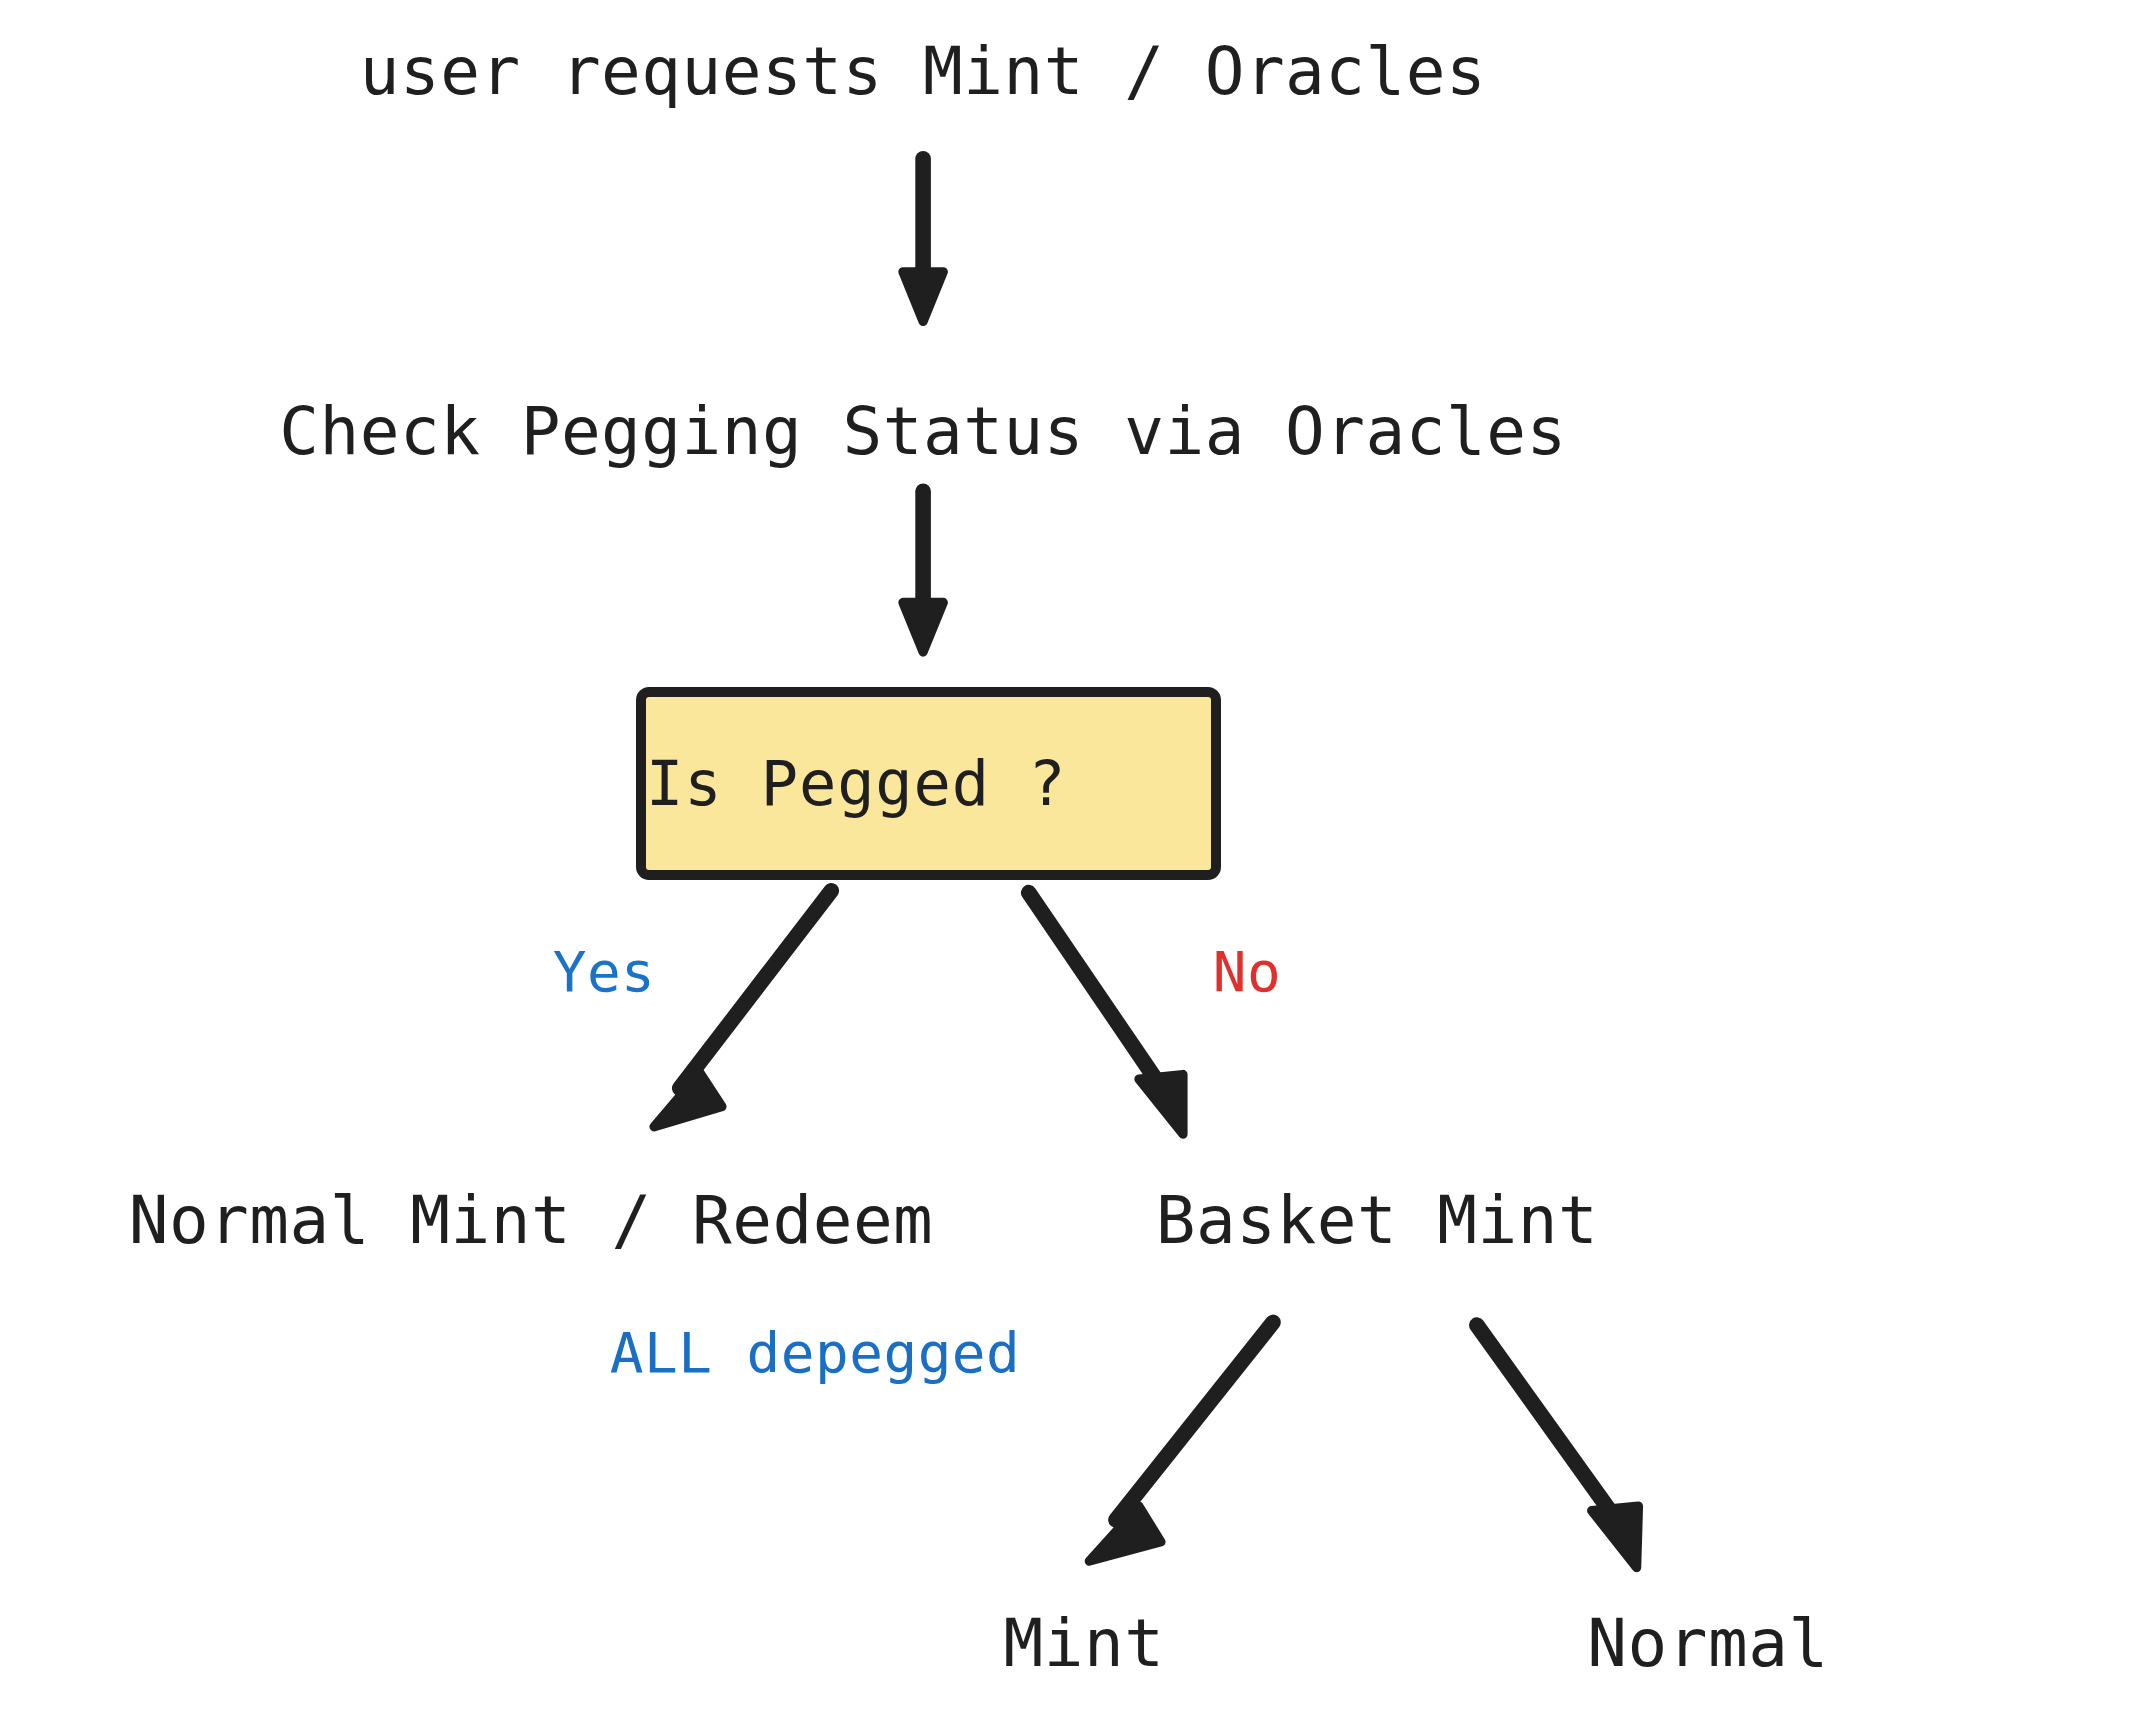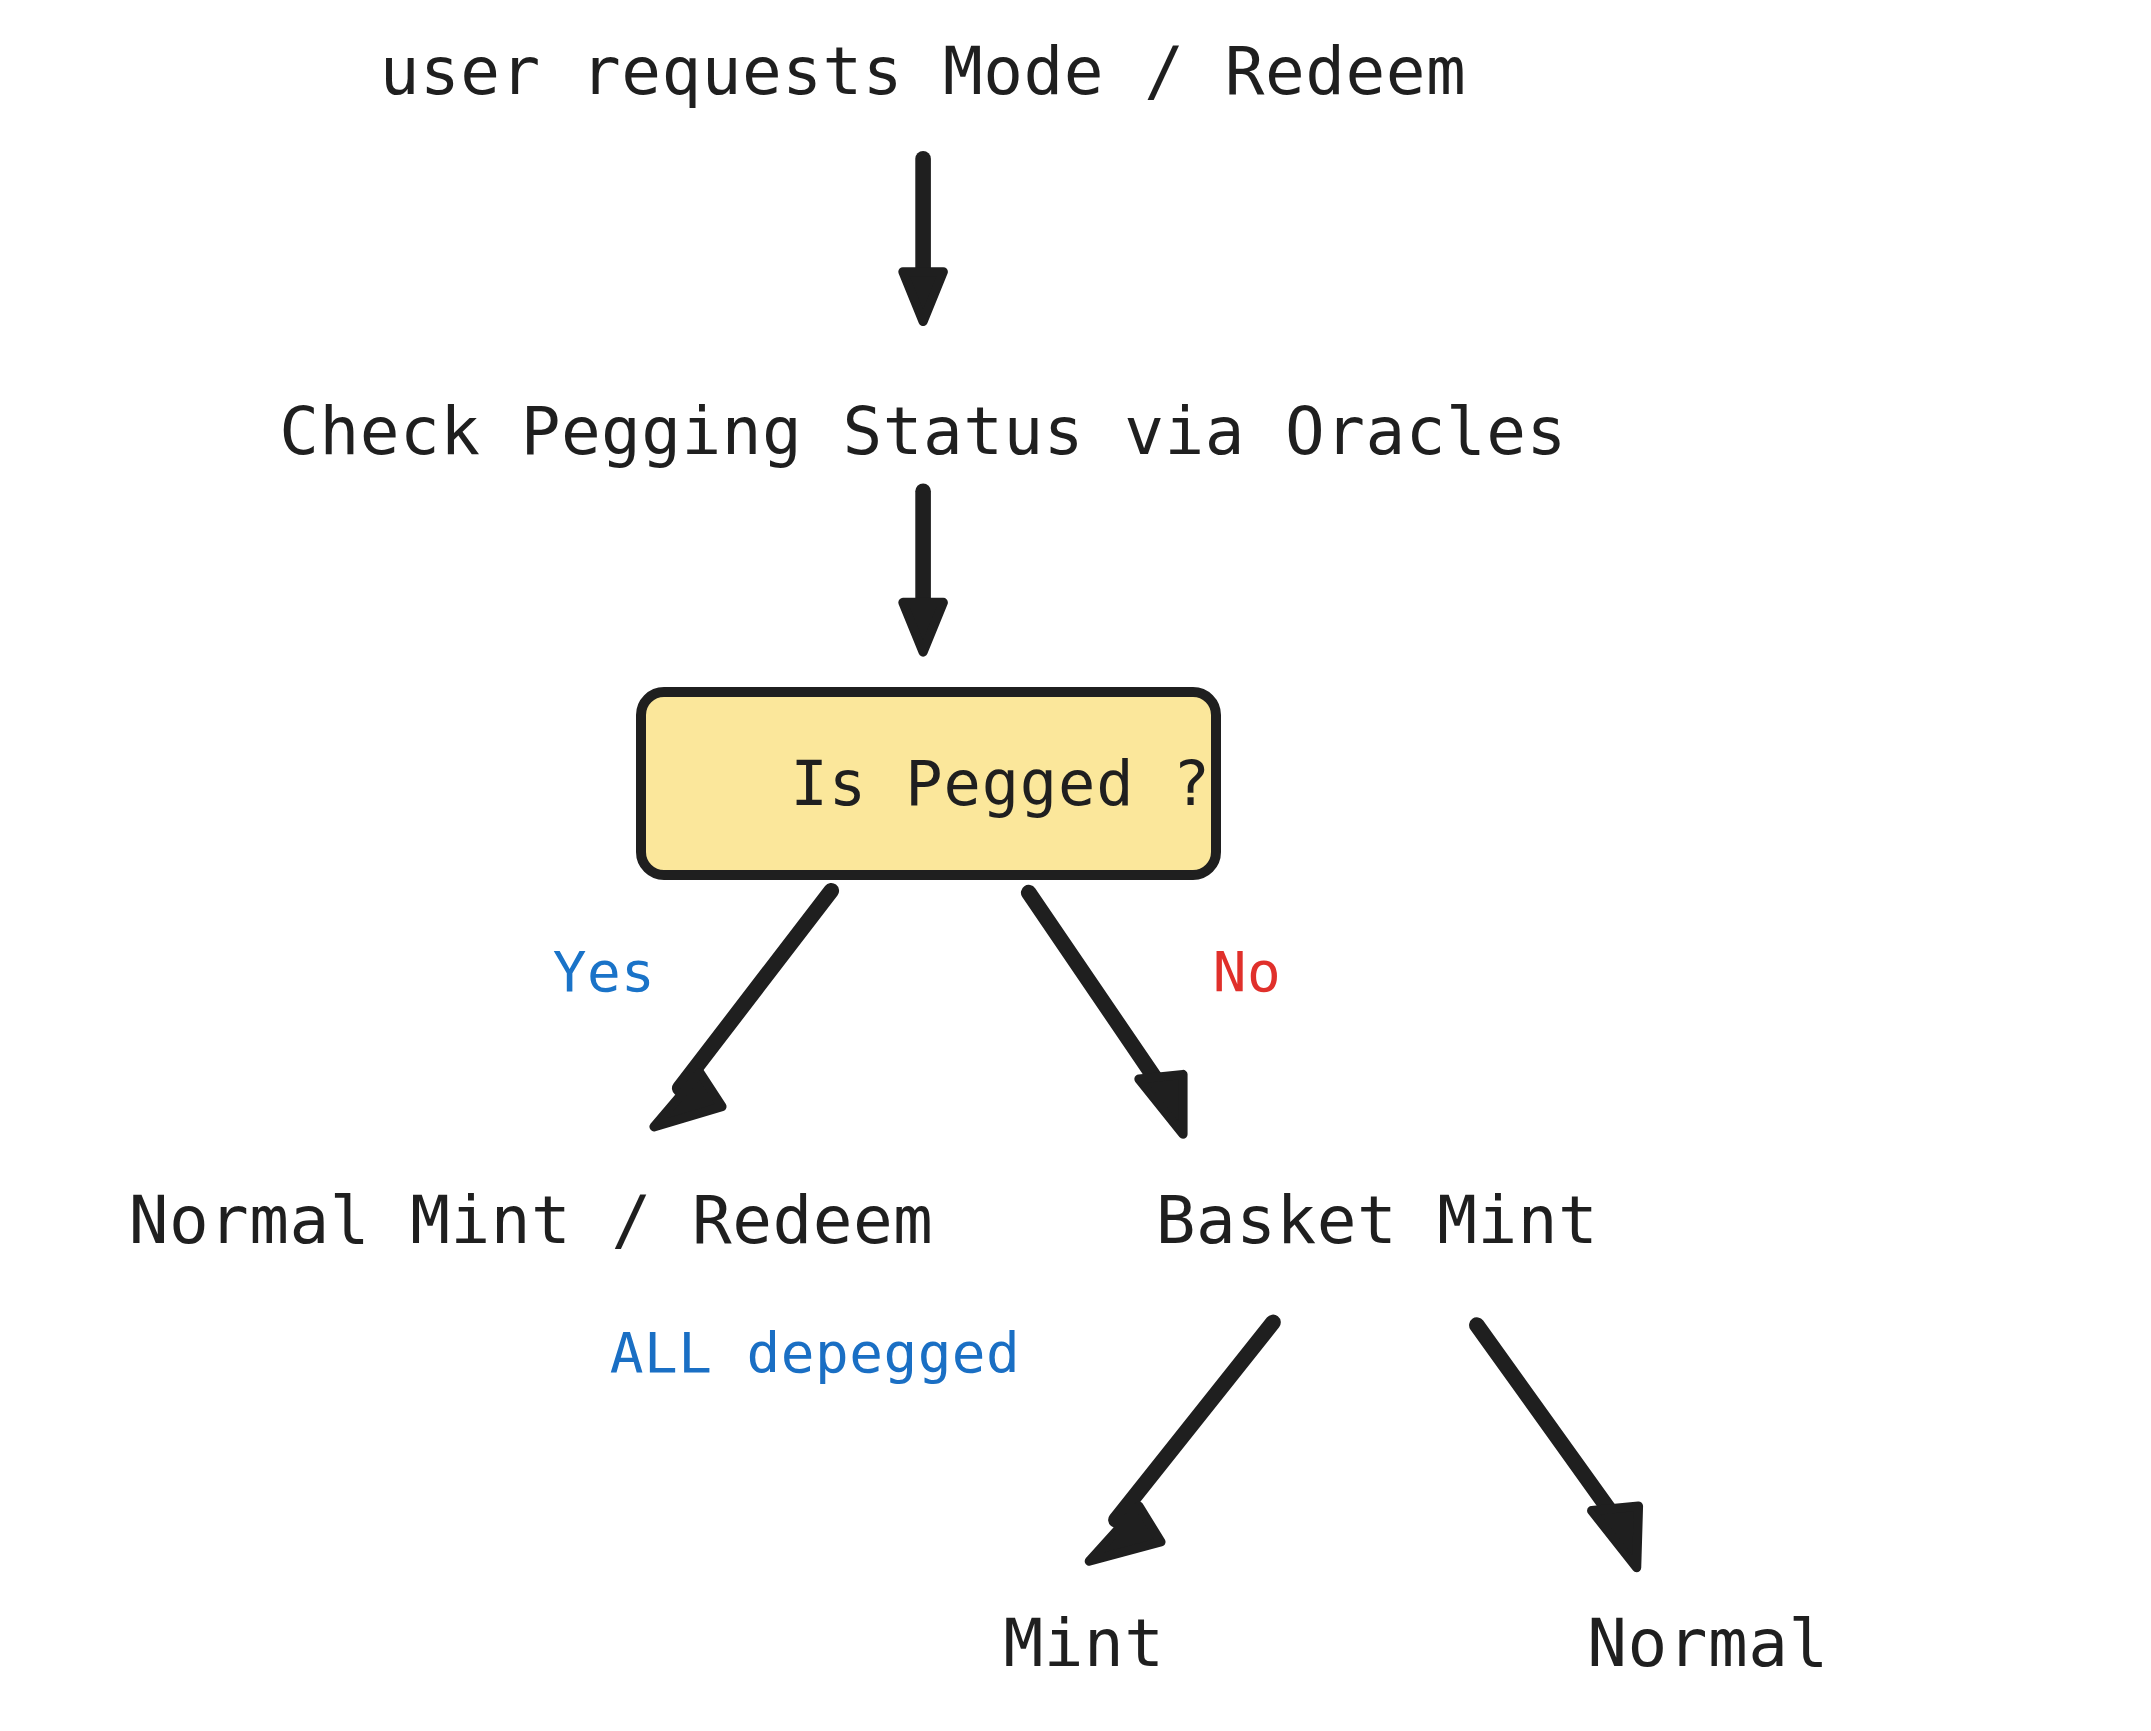--- a/index.html
+++ b/index.html
@@ -50,24 +50,24 @@
   .edge-label.yes  { color: #1a73c8; }
   .edge-label.no   { color: #e0302b; }
   .edge-label.all  { color: #1a6fc4; }
   .edge-label.any  { color: #e0302b; }
 
   .decision-box {
     position: absolute;
     box-sizing: border-box;
     background: #fbe79b;
     border: 10px solid #1f1f1f;
-    border-radius: 28px;
+    border-radius: 13px;
     display: flex;
     align-items: center;
-    justify-content: flex-end;
+    justify-content: flex-start;
   }
   .decision-label {
     font-family: "DejaVu Sans Mono", "Liberation Mono", monospace;
     font-size: 62px;
     color: #1f1f1f;
     white-space: pre;
     letter-spacing: 0.9px;
     line-height: 1;
   }
 </style>
@@ -102,21 +102,21 @@
       <line x1="1386" y1="1440" x2="1215" y2="1655" stroke="#1f1f1f" stroke-width="17" stroke-linecap="round"></line>
       <path d="M 1240 1640 L 1264 1679 L 1186 1700 Z" fill="#1f1f1f" stroke="#1f1f1f" stroke-width="10" stroke-linejoin="round"></path>
     </g>
 
     <g>
       <line x1="1608" y1="1443" x2="1760" y2="1655" stroke="#1f1f1f" stroke-width="17" stroke-linecap="round"></line>
       <path d="M 1733 1645 L 1784 1640 L 1782 1707 Z" fill="#1f1f1f" stroke="#1f1f1f" stroke-width="10" stroke-linejoin="round"></path>
     </g>
   </svg>
 
-  <div class="node-text big" style="left:923px; top:72px;">user requests Mode / Redeem</div>
+  <div class="node-text big" style="left:923px; top:72px;">user requests Mint / Oracles</div>
 
   <div class="node-text big" style="left:923px; top:432px;">Check Pegging Status via Oracles</div>
 
   <div class="decision-box" style="left:636px; top:687px; width:585px; height:193px;">
     <span class="decision-label">Is Pegged ?</span>
   </div>
 
   <div class="edge-label yes" style="left:604px; top:972px;">Yes</div>
 
   <div class="edge-label no" style="left:1247px; top:972px;text-align:center;">No</div>

